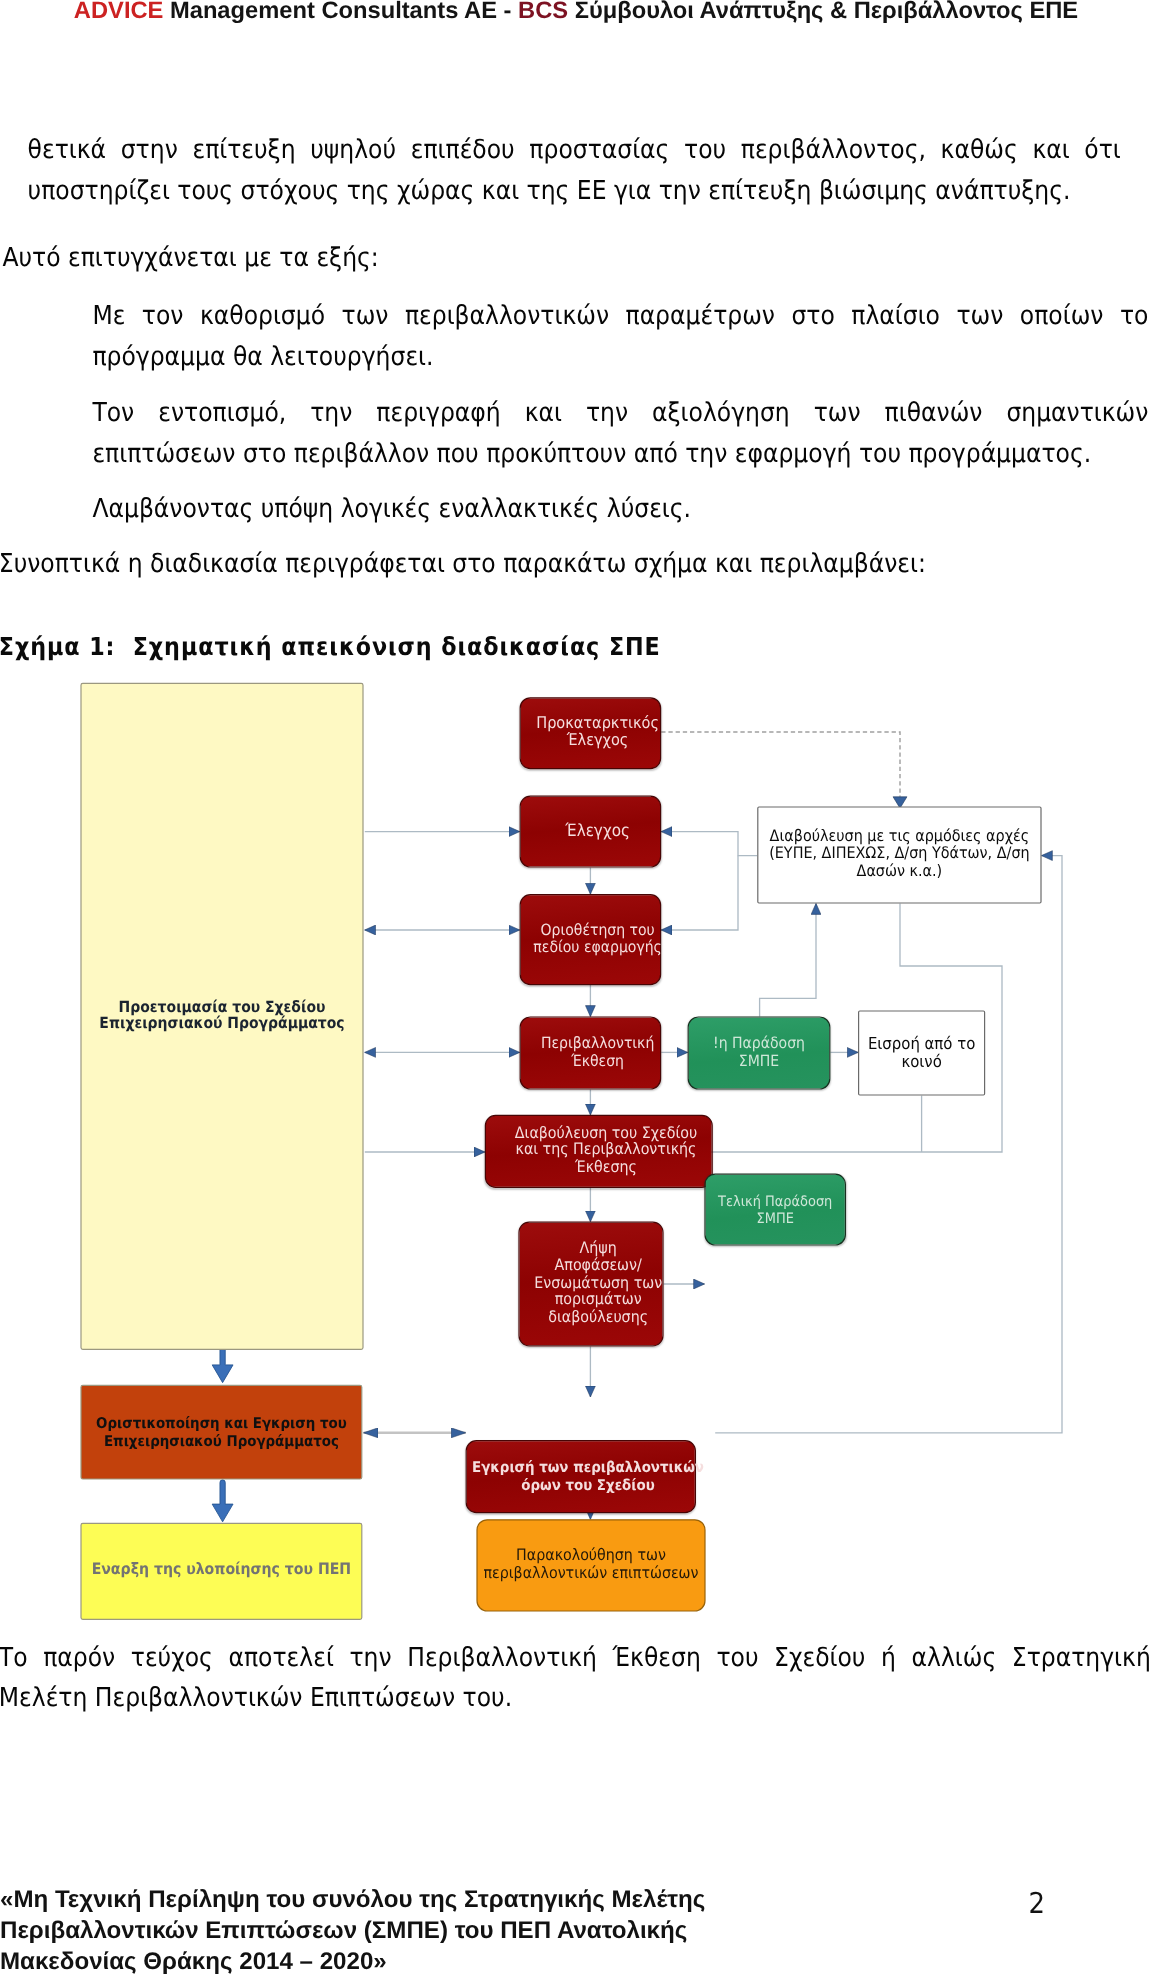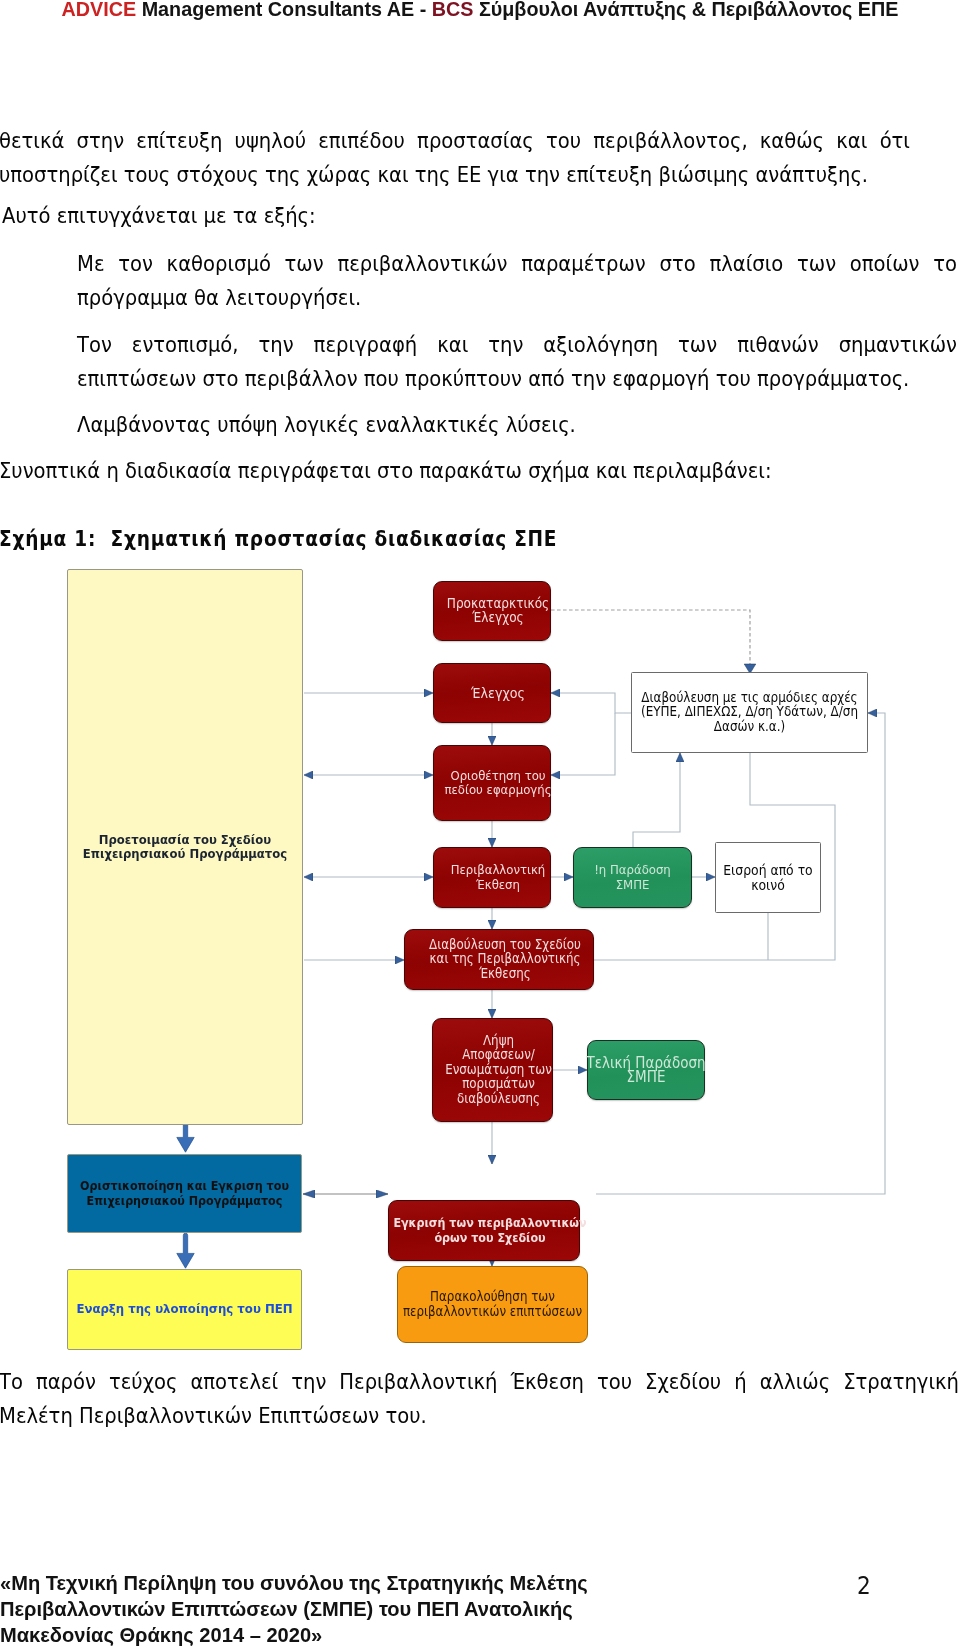--- a/index.html
+++ b/index.html
@@ -38,40 +38,40 @@
   .nodebox > div > div{white-space:nowrap;}
   .nodebox > div{white-space:nowrap;}
   .nb-red{background:linear-gradient(175deg,#9d0c0c 0%,#8d0202 45%,#9c0707 100%);
           color:#f5dede;border:1px solid #470505;border-radius:9px;
           box-shadow:0 1px 1.5px rgba(0,0,0,.22);padding-left:12px;}
   .nb-green{background:linear-gradient(175deg,#2e9e68 0%,#219159 55%,#26935e 100%);
           color:#cfe7d8;border:1px solid #17301f;border-radius:9px;
           box-shadow:0 1px 1.5px rgba(0,0,0,.22);}
   .nb-white{background:#ffffff;color:#0b0b0b;border:1.25px solid #6a6a6a;border-radius:1.5px;}
   .nb-cream{background:#fef9c3;border:1.4px solid #9b9880;border-radius:2px;color:#1b2430;}
-  .nb-yellow{background:#0369a1;border:1.4px solid #9b9880;border-radius:2px;color:#101010;}
-  .nb-yellow2{background:#fdfd55;border:1.4px solid #9b9880;border-radius:2px;color:#1d4ed8;}
+  .nb-yellow{background:#c2410c;border:1.4px solid #9b9880;border-radius:2px;color:#101010;}
+  .nb-yellow2{background:#fdfd55;border:1.4px solid #9b9880;border-radius:2px;color:#737373;}
   .nb-orange{background:#f99b11;border:1px solid #9a6308;border-radius:9px;color:#231808;}
 </style>
 </head>
 <body>
 
 <div class="page" id="page-root">
 
   <div id="doc-header">
     <span class="hdr-red">ADVICE</span><span class="hdr-blk"> Management Consultants AE - </span><span class="hdr-maroon">BCS</span><span class="hdr-blk"> Σύμβουλοι Ανάπτυξης &amp; Περιβάλλοντος ΕΠΕ</span>
   </div>
 
-  <p class="para just" style="left:-1px;top:124px;width:911px;">θετικά στην επίτευξη υψηλού επιπέδου προστασίας του περιβάλλοντος, καθώς και ότι υποστηρίζει τους στόχους της χώρας και της ΕΕ για την επίτευξη βιώσιμης ανάπτυξης.</p>
+  <p class="para just" style="left:-1px;top:109px;width:911px;padding-left:24px;">θετικά στην επίτευξη υψηλού επιπέδου προστασίας του περιβάλλοντος, καθώς και ότι υποστηρίζει τους στόχους της χώρας και της ΕΕ για την επίτευξη βιώσιμης ανάπτυξης.</p>
   <p class="para" style="left:2px;top:198.5px;width:700px;">Αυτό επιτυγχάνεται με τα εξής:</p>
   <p class="para just" style="left:77px;top:246.5px;width:880px;">Με τον καθορισμό των περιβαλλοντικών παραμέτρων στο πλαίσιο των οποίων το πρόγραμμα θα λειτουργήσει.</p>
   <p class="para just" style="left:77px;top:327.5px;width:880px;">Τον εντοπισμό, την περιγραφή και την αξιολόγηση των πιθανών σημαντικών επιπτώσεων στο περιβάλλον που προκύπτουν από την εφαρμογή του προγράμματος.</p>
   <p class="para" style="left:77px;top:407.5px;width:880px;">Λαμβάνοντας υπόψη λογικές εναλλακτικές λύσεις.</p>
   <p class="para" style="left:-1px;top:453.5px;width:962px;">Συνοπτικά η διαδικασία περιγράφεται στο παρακάτω σχήμα και περιλαμβάνει:</p>
-  <div class="caption" style="left:-1px;top:527px;">Σχήμα 1:  Σχηματική προστασίας διαδικασίας ΣΠΕ</div>
+  <div class="caption" style="left:-1px;top:527px;">Σχήμα 1:  Σχηματική απεικόνιση διαδικασίας ΣΠΕ</div>
 
   <div id="diagram">
     <svg id="wires" width="960" height="1649" viewBox="0 0 960 1649">
       <defs>
         <marker id="ah" viewBox="0 0 10 9" refX="9.6" refY="4.5" markerWidth="9.6" markerHeight="8.6" markerUnits="userSpaceOnUse" orient="auto-start-reverse">
           <path d="M 0.2 0.2 L 9.8 4.5 L 0.2 8.8 z" fill="#36619d" stroke="#1d3558" stroke-width="0.45"></path>
         </marker>
         <marker id="ahb" viewBox="0 0 13 9" refX="12.6" refY="4.5" markerWidth="12.6" markerHeight="8.8" markerUnits="userSpaceOnUse" orient="auto-start-reverse">
           <path d="M 0.2 0.2 L 12.8 4.5 L 0.2 8.8 z" fill="#36619d" stroke="#1d3558" stroke-width="0.45"></path>
         </marker>
@@ -195,21 +195,21 @@
     <div class="nodebox nb-red" style="left:432px;top:1018px;width:121px;height:104px;font-size:13.2px;">
       <div>
         <div>Λήψη</div>
         <div>Αποφάσεων/</div>
         <div>Ενσωμάτωση των</div>
         <div>πορισμάτων</div>
         <div>διαβούλευσης</div>
       </div>
     </div>
 
-    <div class="nodebox nb-green" style="left:587px;top:1040px;width:118px;height:60px;font-size:15px;">
+    <div class="nodebox nb-green" style="left:587px;top:978px;width:118px;height:60px;font-size:12px;">
       <div>
         <div>Τελική Παράδοση</div>
         <div>ΣΜΠΕ</div>
       </div>
     </div>
 
     <div class="nodebox nb-yellow" style="left:67px;top:1154px;width:235px;height:79px;font-size:12.4px;font-weight:bold;">
       <div>
         <div>Οριστικοποίηση και Εγκριση του</div>
         <div>Επιχειρησιακού Προγράμματος</div>

